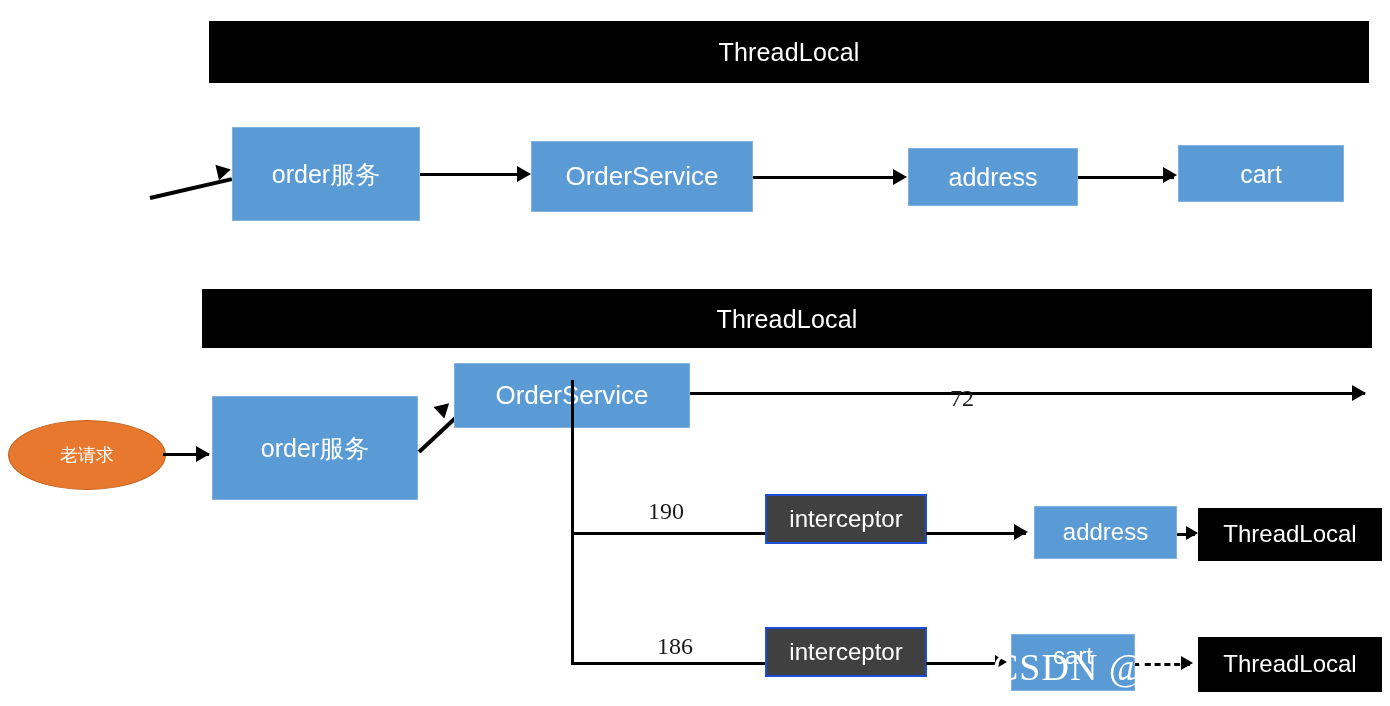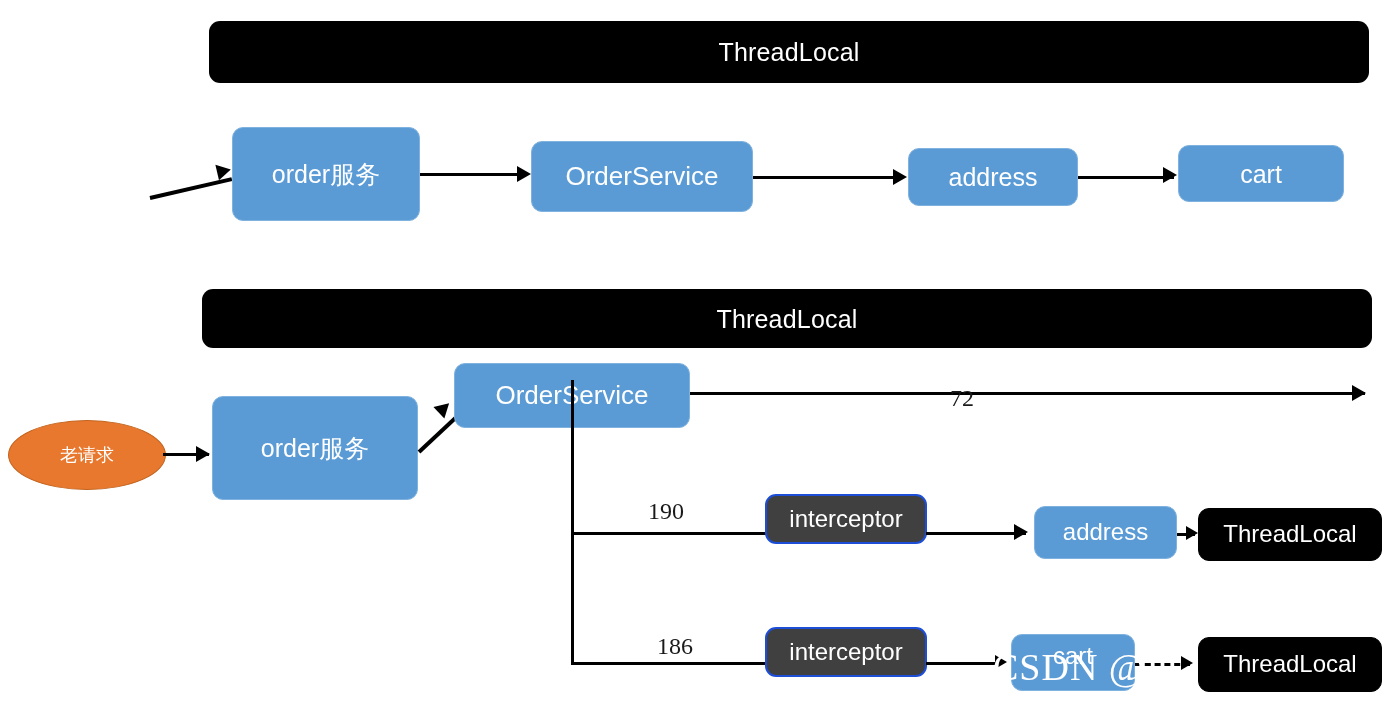--- a/index.html
+++ b/index.html
@@ -18,21 +18,20 @@
   .node{
     position:absolute;
     box-sizing:border-box;
     display:flex;
     align-items:center;
     justify-content:center;
     text-align:center;
     color:#ffffff;
     line-height:1.12;
     white-space:pre-wrap;
-    border-radius:11px;
   }
   .bar-black{
     background:#000000;
     color:#ffffff;
     font-size:25px;
     letter-spacing:.2px;
   }
   .box-blue{
     background:#5b9bd5;
     border:1px solid #7fb2df;

